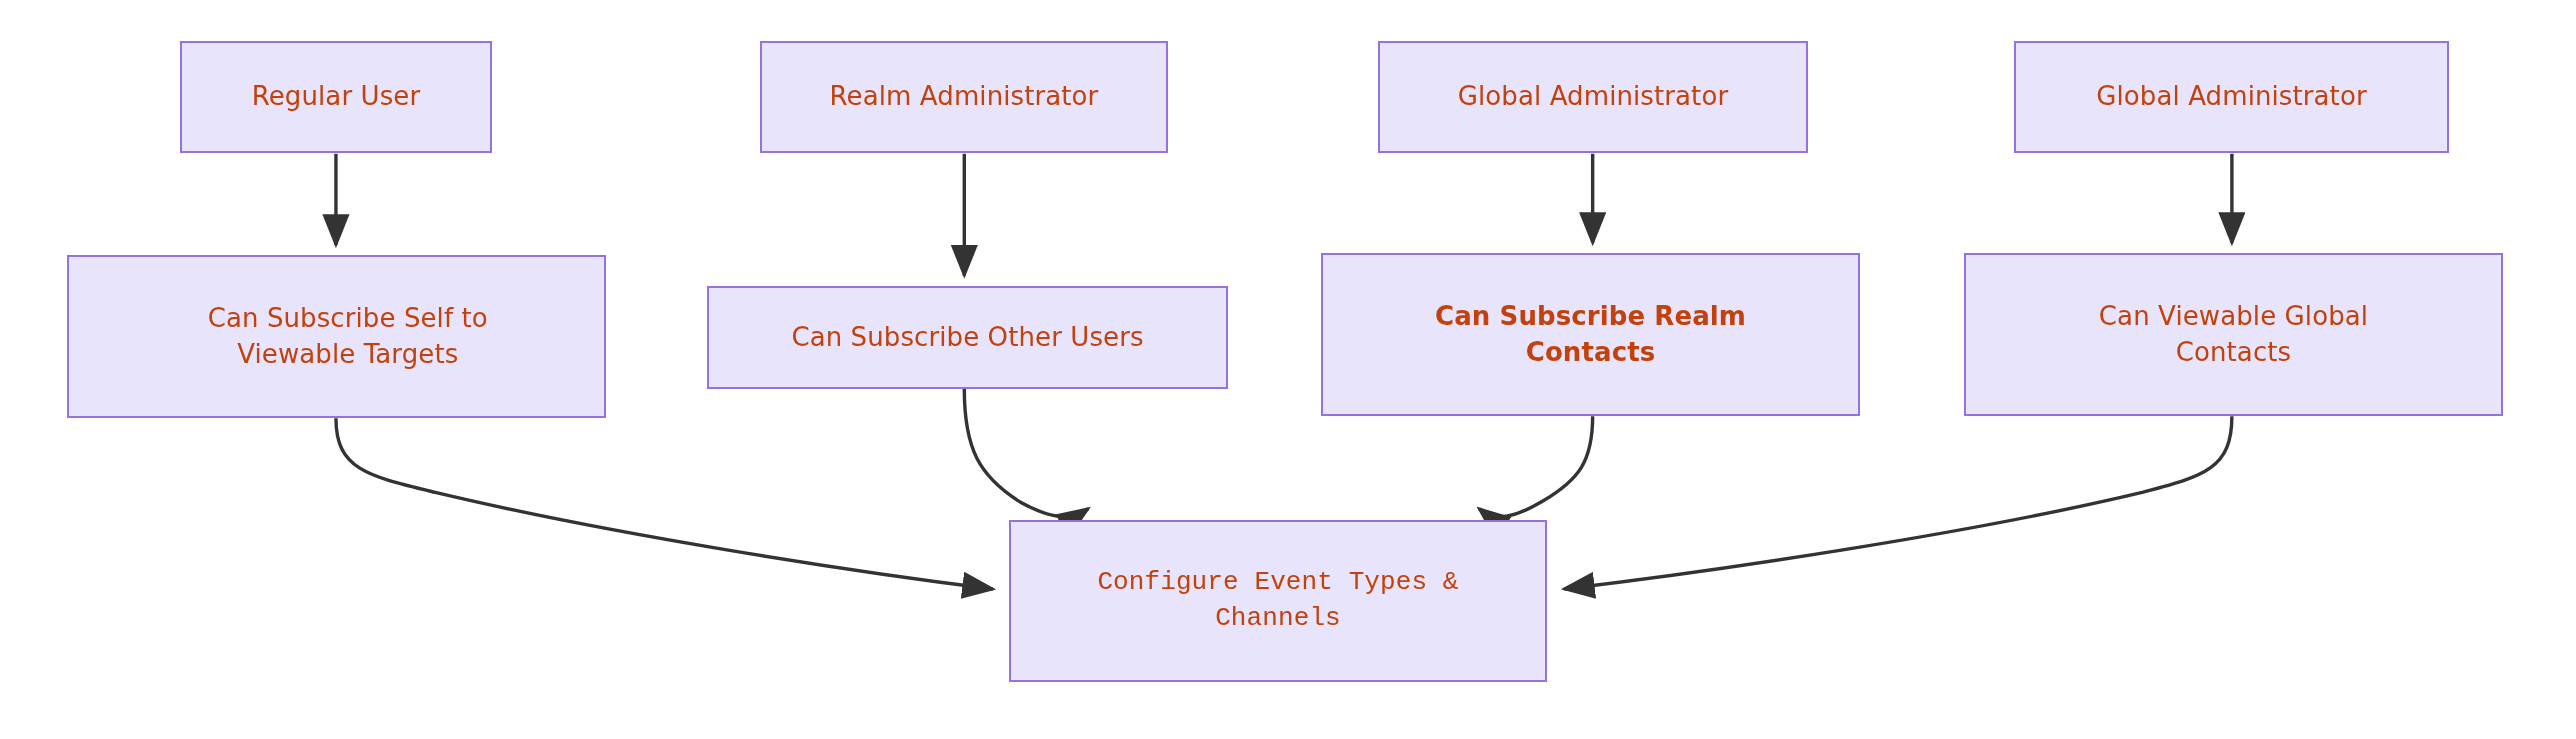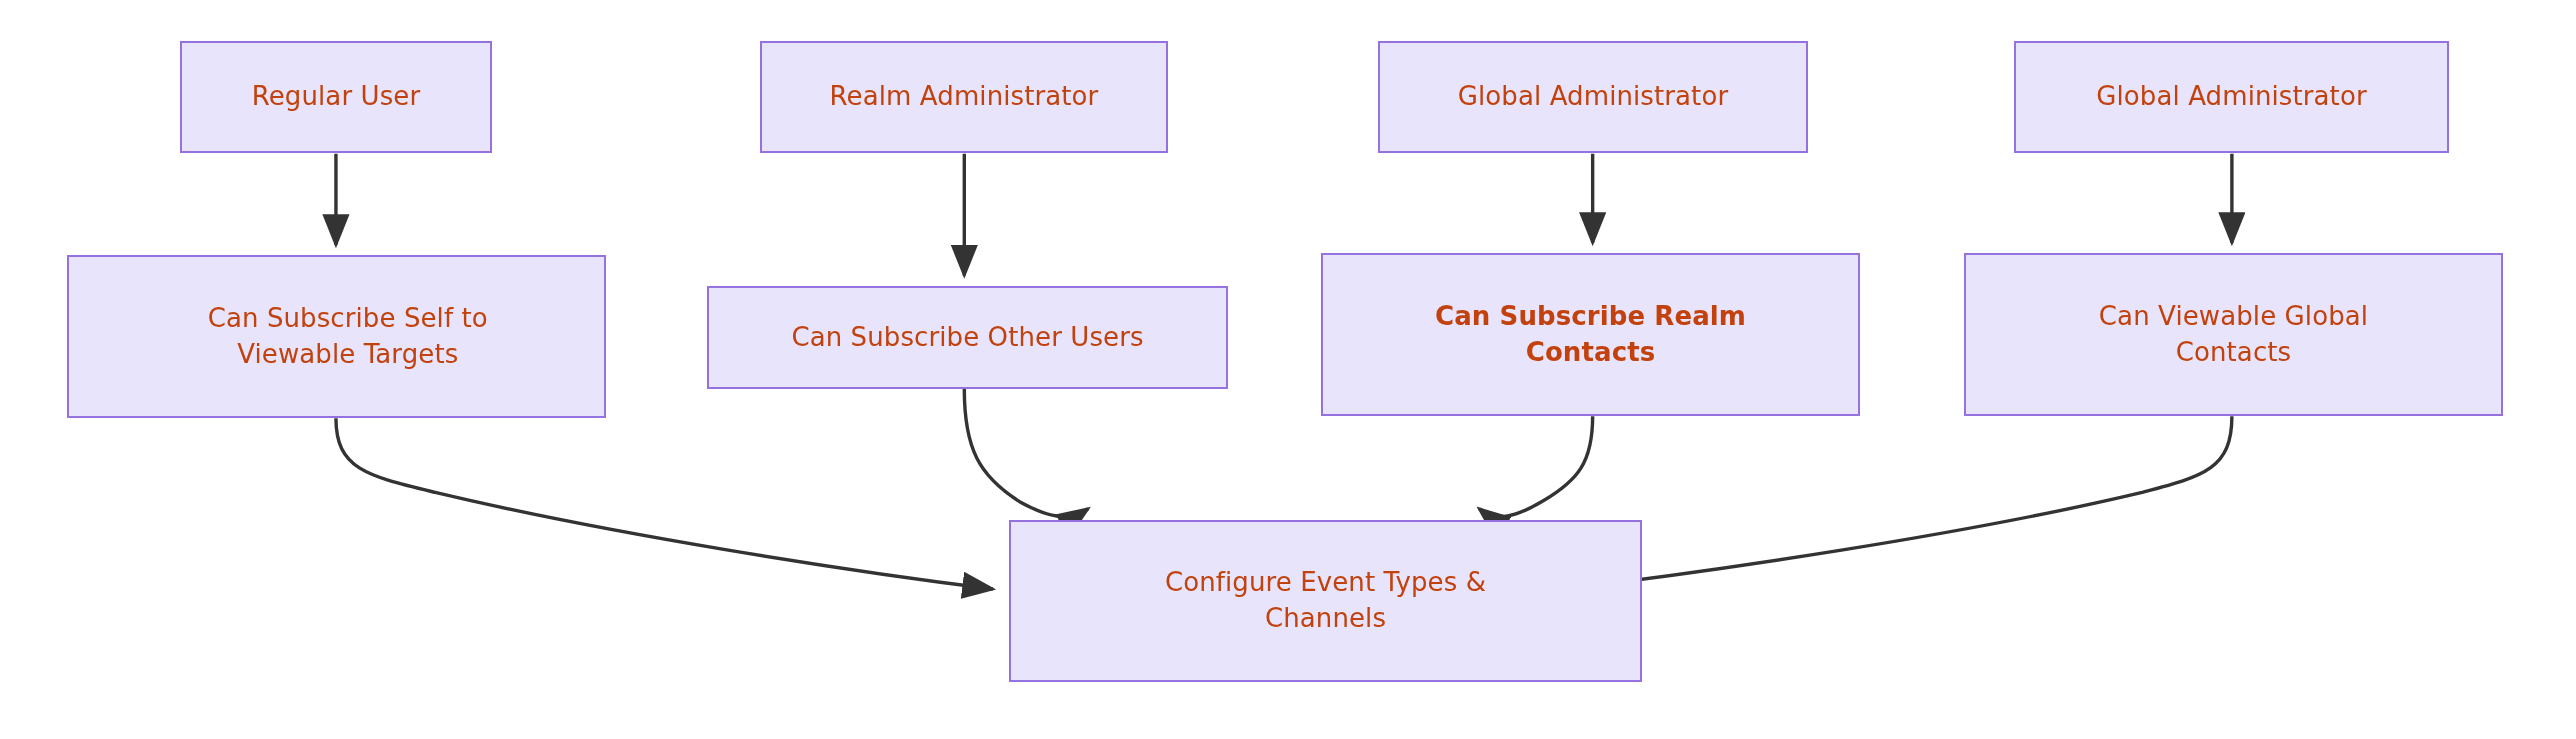--- a/index.html
+++ b/index.html
@@ -102,19 +102,19 @@
   <div class="node" style="left:1321px; top:253px; width:539px; height:163px;font-weight:bold;">
     <span class="node-label">Can Subscribe Realm
 Contacts</span>
   </div>
 
   <div class="node" style="left:1964px; top:253px; width:539px; height:163px;">
     <span class="node-label">Can Viewable Global
 Contacts</span>
   </div>
 
-  <div class="node" style="left:1009px; top:520px; width:633px; height:162px;">
+  <div class="node" style="left:1009px; top:520px; width:538px; height:162px;font-family:Liberation Mono, monospace;">
     <span class="node-label">Configure Event Types &amp;
 Channels</span>
   </div>
 
 </div>
 
 
 </body></html>

